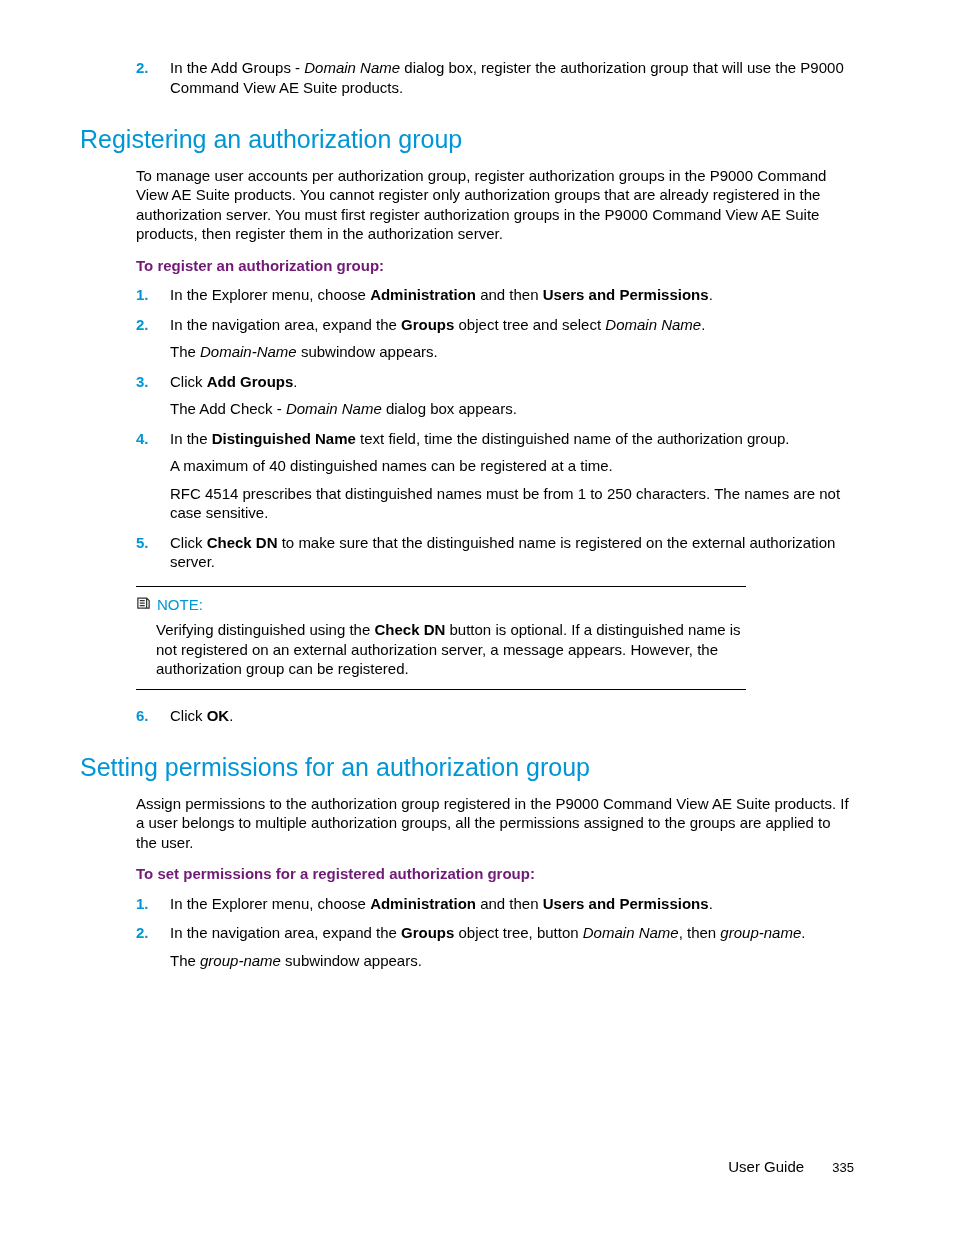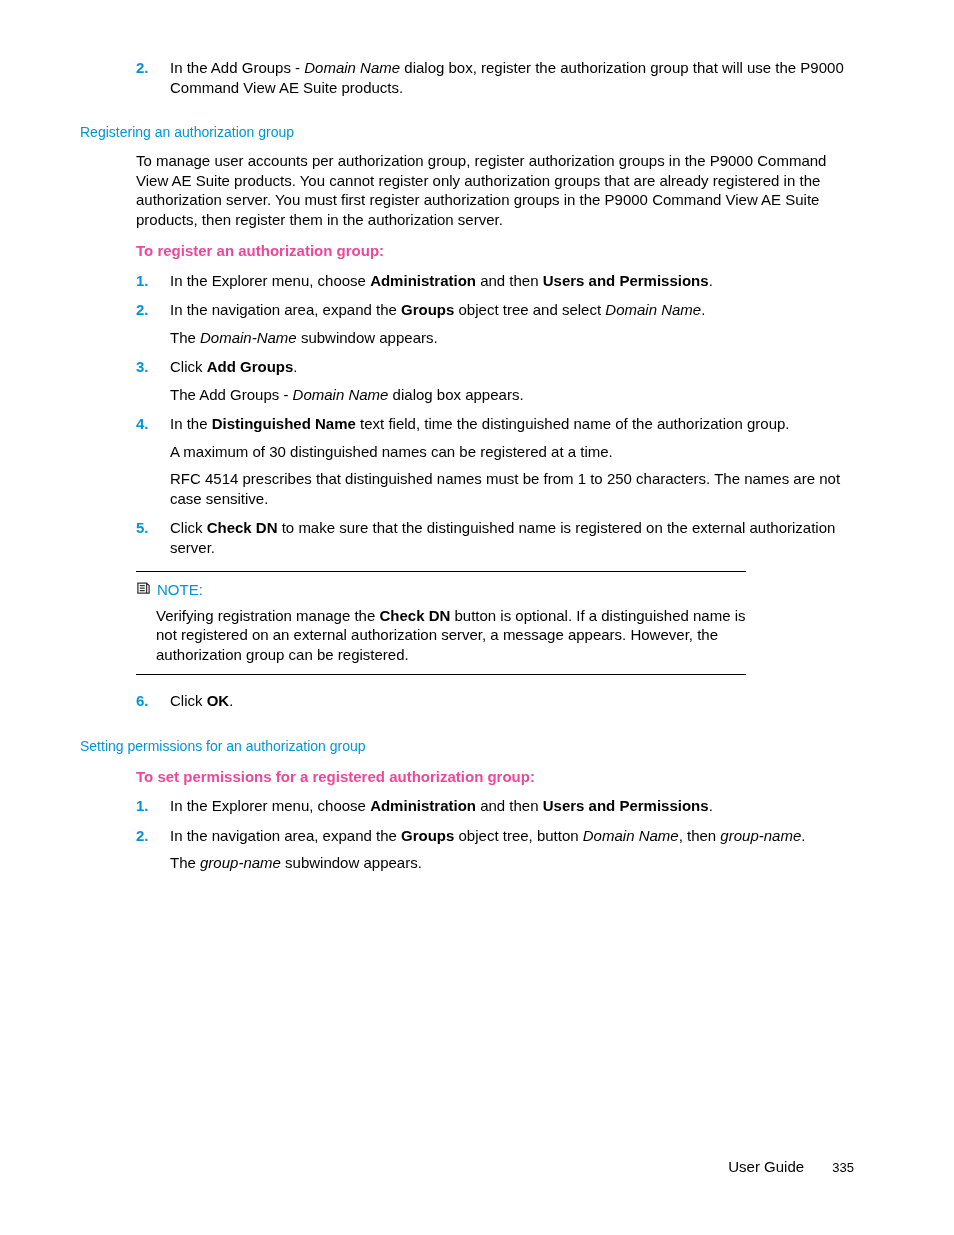--- a/index.html
+++ b/index.html
@@ -9,29 +9,29 @@
     color: #000;
     background: #fff;
     width: 954px;
     height: 1235px;
     position: relative;
     padding: 58px 100px 60px 80px;
     line-height: 1.3;
   }
   .h2 {
     color: #0096d6;
-    font-size: 14px;
+    font-size: 25px;
     font-weight: 300;
     margin-top: 26px;
     margin-bottom: 10px;
   }
   .body-indent { margin-left: 56px; }
   .para { margin-bottom: 10px; }
   .subhead {
-    color: #ec4899;
+    color: #701a75;
     font-weight: bold;
     font-size: 15px;
     margin-top: 12px;
     margin-bottom: 10px;
   }
   ol.steps {
     list-style: none;
     counter-reset: step;
     margin-left: 0;
   }
@@ -104,56 +104,57 @@
     </li>
     <li>
       <span>In the navigation area, expand the </span><b>Groups</b><span> object tree and select </span><span class="ital">Domain Name</span><span>.</span>
       <p class="sub">
         <span>The </span><span class="ital">Domain-Name</span><span> subwindow appears.</span>
       </p>
     </li>
     <li>
       <span>Click </span><b>Add Groups</b><span>.</span>
       <p class="sub">
-        <span>The Add Groups - </span><span class="ital">Domain Name</span><span> dialog box appears.</span>
+        <span>The Add Check - </span><span class="ital">Domain Name</span><span> dialog box appears.</span>
       </p>
     </li>
     <li>
       <span>In the </span><b>Distinguished Name</b><span> text field, time the distinguished name of the authorization group.</span>
-      <p class="sub">A maximum of 30 distinguished names can be registered at a time.</p>
+      <p class="sub">A maximum of 40 distinguished names can be registered at a time.</p>
       <p class="sub">RFC 4514 prescribes that distinguished names must be from 1 to 250 characters. The names are not case sensitive.</p>
     </li>
     <li>
       <span>Click </span><b>Check DN</b><span> to make sure that the distinguished name is registered on the external authorization server.</span>
     </li>
   </ol>
 
   <div class="note-block">
     <div class="note-head">
       <span class="note-icon">
         <svg width="15" height="15" viewBox="0 0 24 24" fill="none" stroke="#333" stroke-width="2">
           <path d="M3 5h14v16H3z M17 5l4 4v12H17 M6 9h8 M6 13h8 M6 17h8"></path>
         </svg>
       </span>
       <span>NOTE:</span>
     </div>
     <div class="note-body">
-      <span>Verifying registration manage the </span><b>Check DN</b><span> button is optional. If a distinguished name is not registered on an external authorization server, a message appears. However, the authorization group can be registered.</span>
+      <span>Verifying distinguished using the </span><b>Check DN</b><span> button is optional. If a distinguished name is not registered on an external authorization server, a message appears. However, the authorization group can be registered.</span>
     </div>
   </div>
 
   <ol class="steps" style="counter-reset: step 5;">
     <li>
       <span>Click </span><b>OK</b><span>.</span>
     </li>
   </ol>
 </div>
 
 <h2 class="h2">Setting permissions for an authorization group</h2>
 <div class="body-indent">
+  <p class="para">Assign permissions to the authorization group registered in the P9000 Command View AE Suite products. If a user belongs to multiple authorization groups, all the permissions assigned to the groups are applied to the user.</p>
   <p class="subhead">To set permissions for a registered authorization group:</p>
 
   <ol class="steps">
     <li>
       <span>In the Explorer menu, choose </span><b>Administration</b><span> and then </span><b>Users and Permissions</b><span>.</span>
     </li>
     <li>
       <span>In the navigation area, expand the </span><b>Groups</b><span> object tree, button </span><span class="ital">Domain Name</span><span>, then </span><span class="ital">group-name</span><span>.</span>
       <p class="sub">
         <span>The </span><span class="ital">group-name</span><span> subwindow appears.</span>

